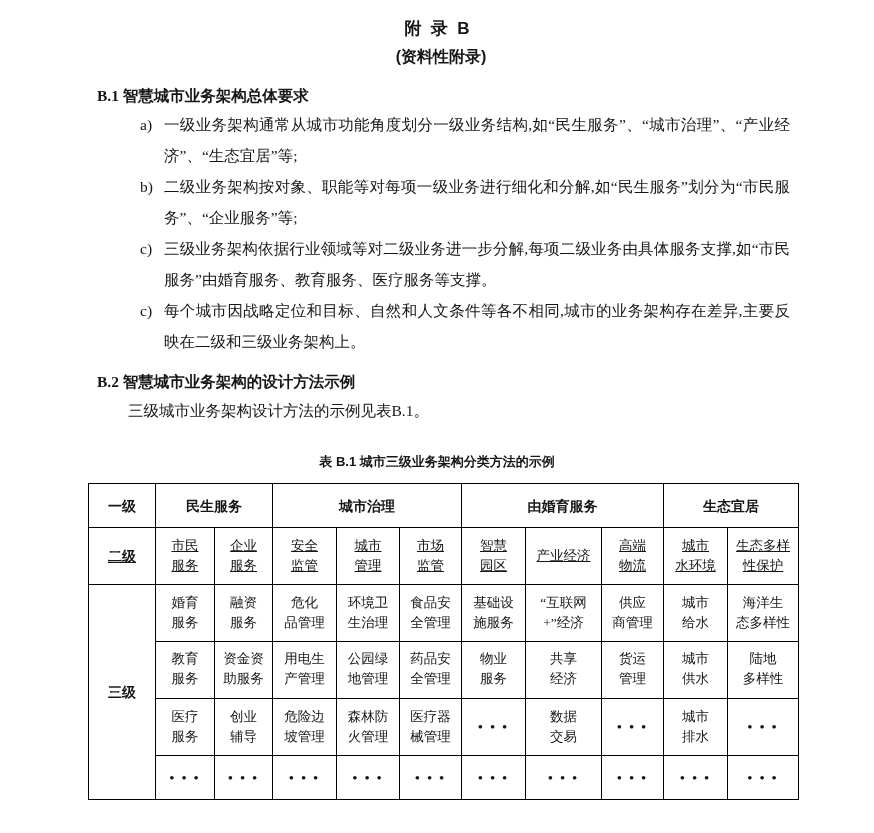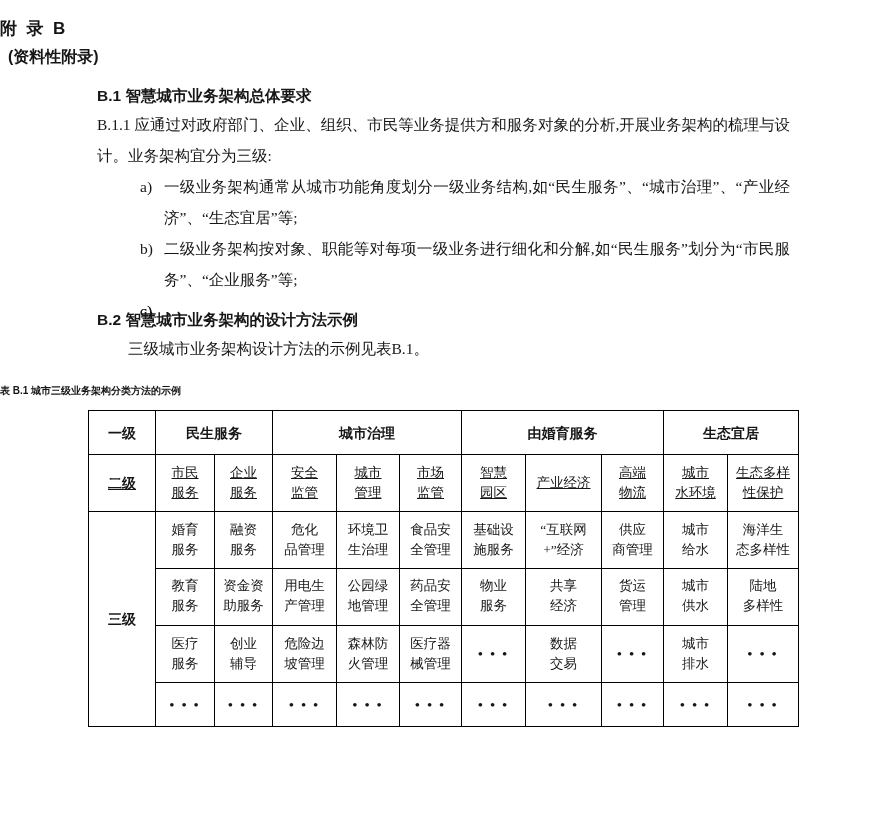--- a/index.html
+++ b/index.html
@@ -7,37 +7,37 @@
   body {
     width: 874px;
     height: 833px;
     overflow: hidden;
     font-family: "Liberation Serif", "DejaVu Serif", serif;
     color: #161616;
   }
   .page { width: 874px; height: 833px; padding-top: 15px; }
 
   
-  .titles { text-align: left; }
+  .titles { text-align: center; }
   .title-l1 {
     font-family: "Liberation Sans", "DejaVu Sans", sans-serif;
     font-weight: bold; font-size: 17px; line-height: 28px;
     white-space: pre;
   }
   .title-l2, .title-l3 {
     font-family: "Liberation Sans", "DejaVu Sans", sans-serif;
     font-weight: bold; font-size: 16px; line-height: 28px;
     white-space: pre;
     margin-left: 8px;
   }
 
   
   .content { padding: 0 84px 0 97px; }
   .sec-heading {
-    font-family: Liberation Sans, sans-serif;
+    font-family: Liberation Serif, serif;
     font-weight: bold; font-size: 15.5px;
     margin-top: 12px; line-height: 26px;
   }
   .para {
     font-size: 15.5px; line-height: 31px;
     text-align: justify;
   }
   .para-indent {
     font-size: 15.5px; line-height: 31px;
     text-indent: 31px;
@@ -47,23 +47,24 @@
     position: relative;
     margin-left: 43px;
     padding-left: 24px;
     font-size: 15.5px; line-height: 31px;
     text-align: justify;
   }
   .list-item .marker { position: absolute; left: 0; top: 0; }
 
   
   .tbl-caption {
-    font-family: "Liberation Sans", "DejaVu Sans", sans-serif;
-    font-weight: bold; font-size: 10px;
-    margin-top: 20px;
+    text-align: center;
+    font-family: "Liberation Sans", "DejaVu Sans", sans-serif;
+    font-weight: bold; font-size: 13px;
+    margin-top: 27px;
   }
   table.b1 {
     border-collapse: collapse;
     table-layout: fixed;
     margin: 12px 0 0 88px;
     width: 710px;
   }
   table.b1 td {
     border: 1px solid #000000;
     text-align: center;
@@ -94,36 +95,37 @@
 
   <div class="titles">
     <div class="title-l1">附  录  B</div>
     <div class="title-l2">(资料性附录)</div>
   </div>
 
   <div class="content">
 
     <div class="sec-heading">B.1 智慧城市业务架构总体要求</div>
 
-    <div class="para">B.1.1 应通过对政府部门、企业、组织、市民等业务提供方和服务对象的分析,开展业务架构的梳理与设计。业务架构宜分为三级:</div>
 
     <ul class="list">
       <li class="list-item">
         <span class="marker">a)</span>
         <span>一级业务架构通常从城市功能角度划分一级业务结构,如“民生服务”、“城市治理”、“产业经济”、“生态宜居”等;</span>
       </li>
       <li class="list-item">
         <span class="marker">b)</span>
         <span>二级业务架构按对象、职能等对每项一级业务进行细化和分解,如“民生服务”划分为“市民服务”、“企业服务”等;</span>
       </li>
       <li class="list-item">
         <span class="marker">c)</span>
+        <span>三级业务架构依据行业领域等对二级业务进一步分解,每项二级业务由具体服务支撑,如“市民服务”由婚育服务、教育服务、医疗服务等支撑。</span>
       </li>
       <li class="list-item">
         <span class="marker">c)</span>
+        <span>每个城市因战略定位和目标、自然和人文条件等各不相同,城市的业务架构存在差异,主要反映在二级和三级业务架构上。</span>
       </li>
     </ul>
 
     <div class="sec-heading">B.2 智慧城市业务架构的设计方法示例</div>
 
     <div class="para-indent">三级城市业务架构设计方法的示例见表B.1。</div>
 
   </div>
 
   <div class="tbl-caption">表 B.1 城市三级业务架构分类方法的示例</div>

